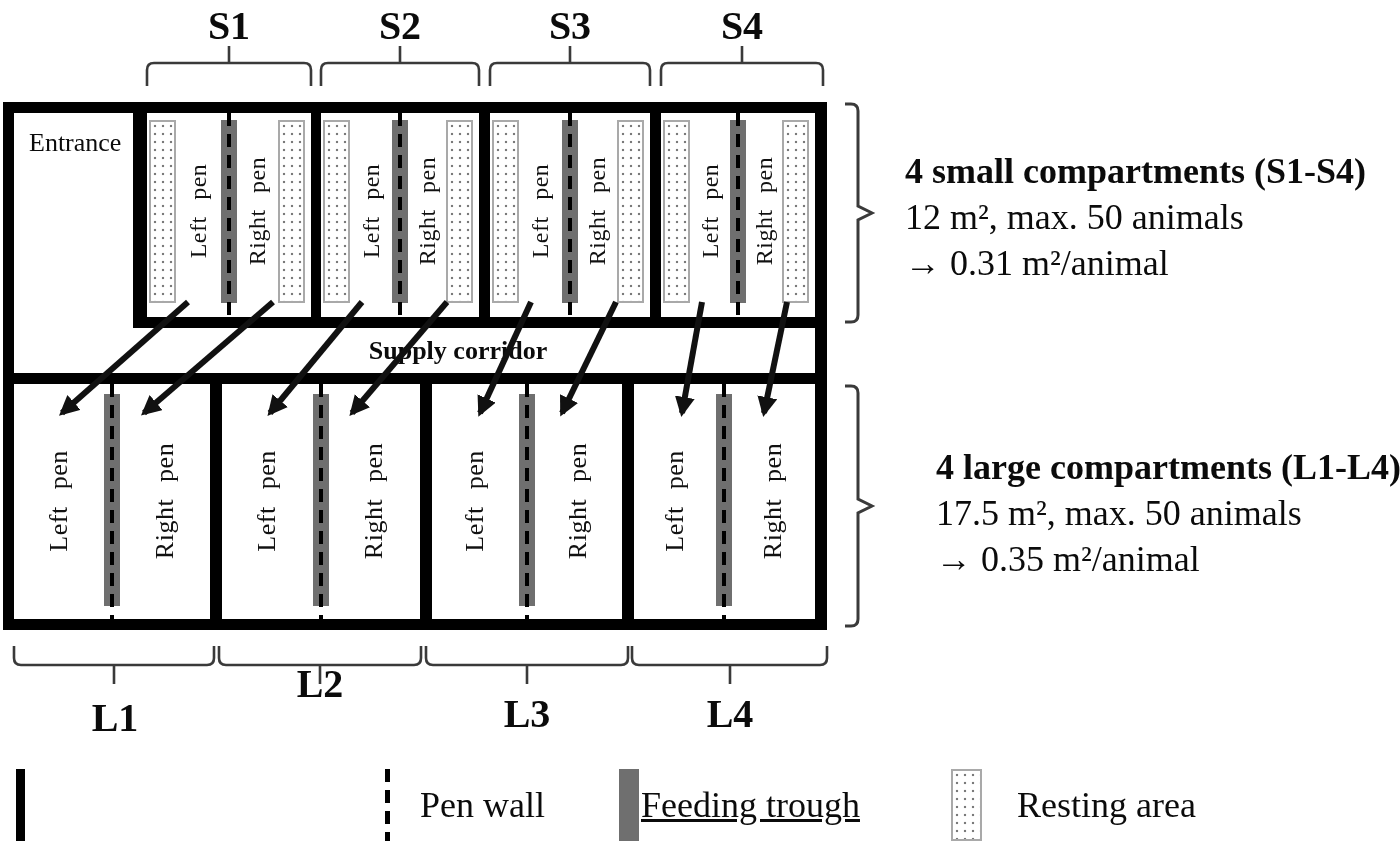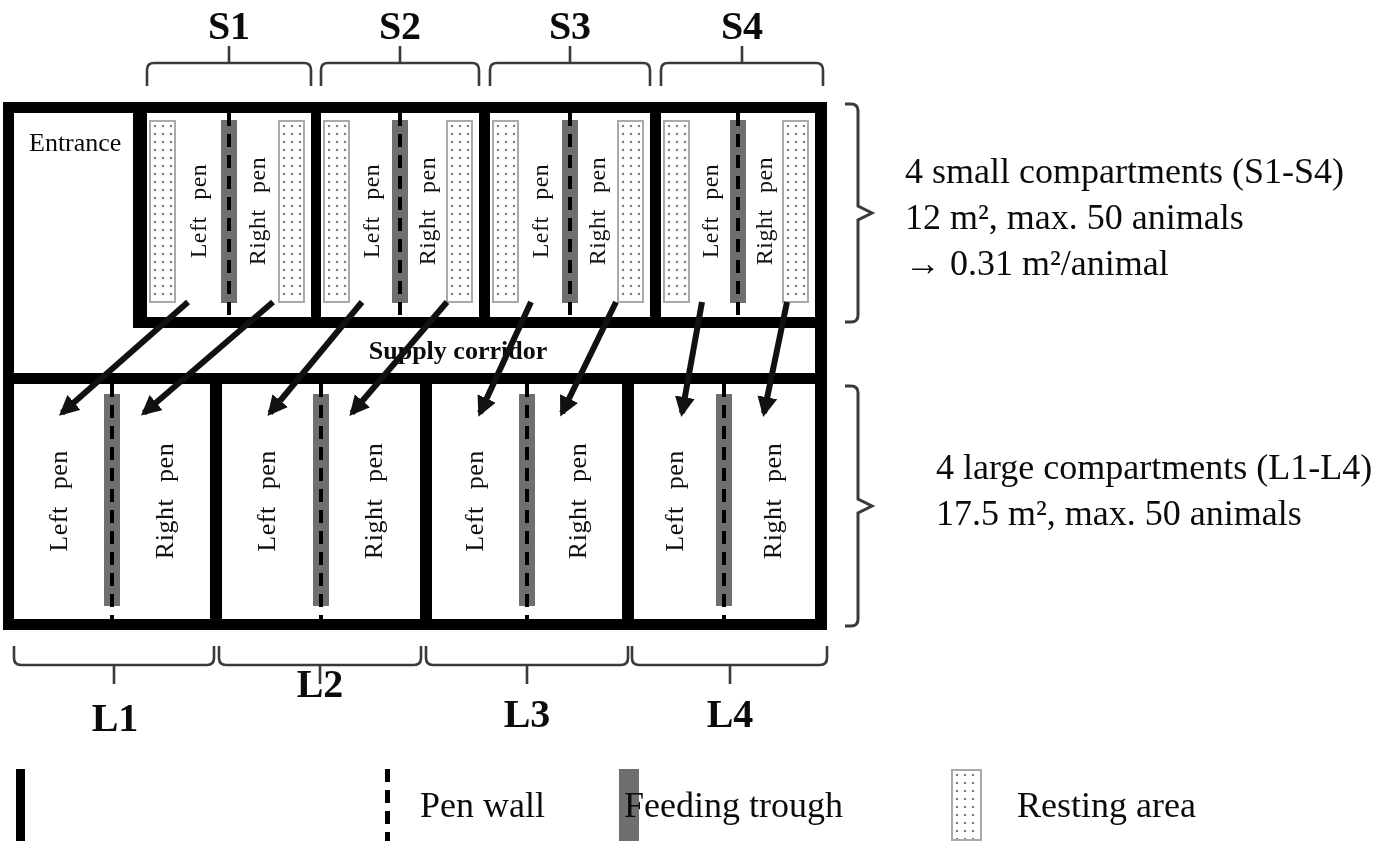--- a/index.html
+++ b/index.html
@@ -21,21 +21,21 @@
   .penlabel{
     position:absolute;height:26px;line-height:26px;text-align:center;
     transform:rotate(-90deg);white-space:nowrap;
     font-size:24px;word-spacing:10px;letter-spacing:0.5px;color:#111;
   }
   .penlabel.lg{font-size:26px;height:28px;line-height:28px;}
   .seclabel{position:absolute;font-size:40px;font-weight:bold;text-align:center;white-space:nowrap;}
   .entrance{position:absolute;font-size:26px;font-weight:normal;white-space:nowrap;}
   .corridor{position:absolute;font-size:26px;font-weight:bold;text-align:center;}
   .note{position:absolute;font-size:36px;line-height:46px;white-space:nowrap;}
-  .note .t{font-weight:normal;}
+  .note .t{font-weight:bold;}
   .legend-label{position:absolute;font-size:36px;white-space:nowrap;}
   svg.overlay{position:absolute;left:0;top:0;z-index:10;pointer-events:none;}
 </style>
 </head>
 <body>
 
 <div class="canvas">
 
   <div class="seclabel" style="left:199px;top:2px;width:60px;">S1</div>
   <div class="seclabel" style="left:370px;top:2px;width:60px;">S2</div>
@@ -114,29 +114,30 @@
   <div class="seclabel" style="left:690px;top:690px;width:80px;">L4</div>
 
   <div class="note" style="left:905px;top:148px;">
     <div class="t">4 small compartments (S1-S4)</div>
     <div>12 m², max. 50 animals</div>
     <div>→ 0.31 m²/animal</div>
   </div>
   <div class="note" style="left:905px;top:444px;margin-left:31px;">
     <div class="t">4 large compartments (L1-L4)</div>
     <div>17.5 m², max. 50 animals</div>
+    <div>→ 0.35 m²/animal</div>
   </div>
 
   <div class="wall" style="left:16px;top:769px;width:9px;height:72px;"></div>
 
   <div class="dash" style="left:385px;top:769px;width:5px;height:72px;"></div>
   <div class="legend-label" style="left:420px;top:784px;">Pen wall</div>
 
   <div class="trough" style="left:619px;top:769px;width:20px;height:72px;"></div>
-  <div class="legend-label" style="left:624px;top:784px;">Feeding trough</div>
+  <div class="legend-label" style="left:641px;top:784px;text-decoration:underline;">Feeding trough</div>
 
   <div class="strip" style="left:951px;top:769px;width:31px;height:72px;"></div>
   <div class="legend-label" style="left:1017px;top:784px;">Resting area</div>
 
   <svg class="overlay" width="1400" height="847" viewBox="0 0 1400 847">
     <defs>
       <marker id="ah" markerUnits="userSpaceOnUse" markerWidth="30" markerHeight="30" refX="16" refY="10" orient="auto">
         <path d="M0,0 L20,10 L0,20 Z" fill="#111"></path>
       </marker>
     </defs>

